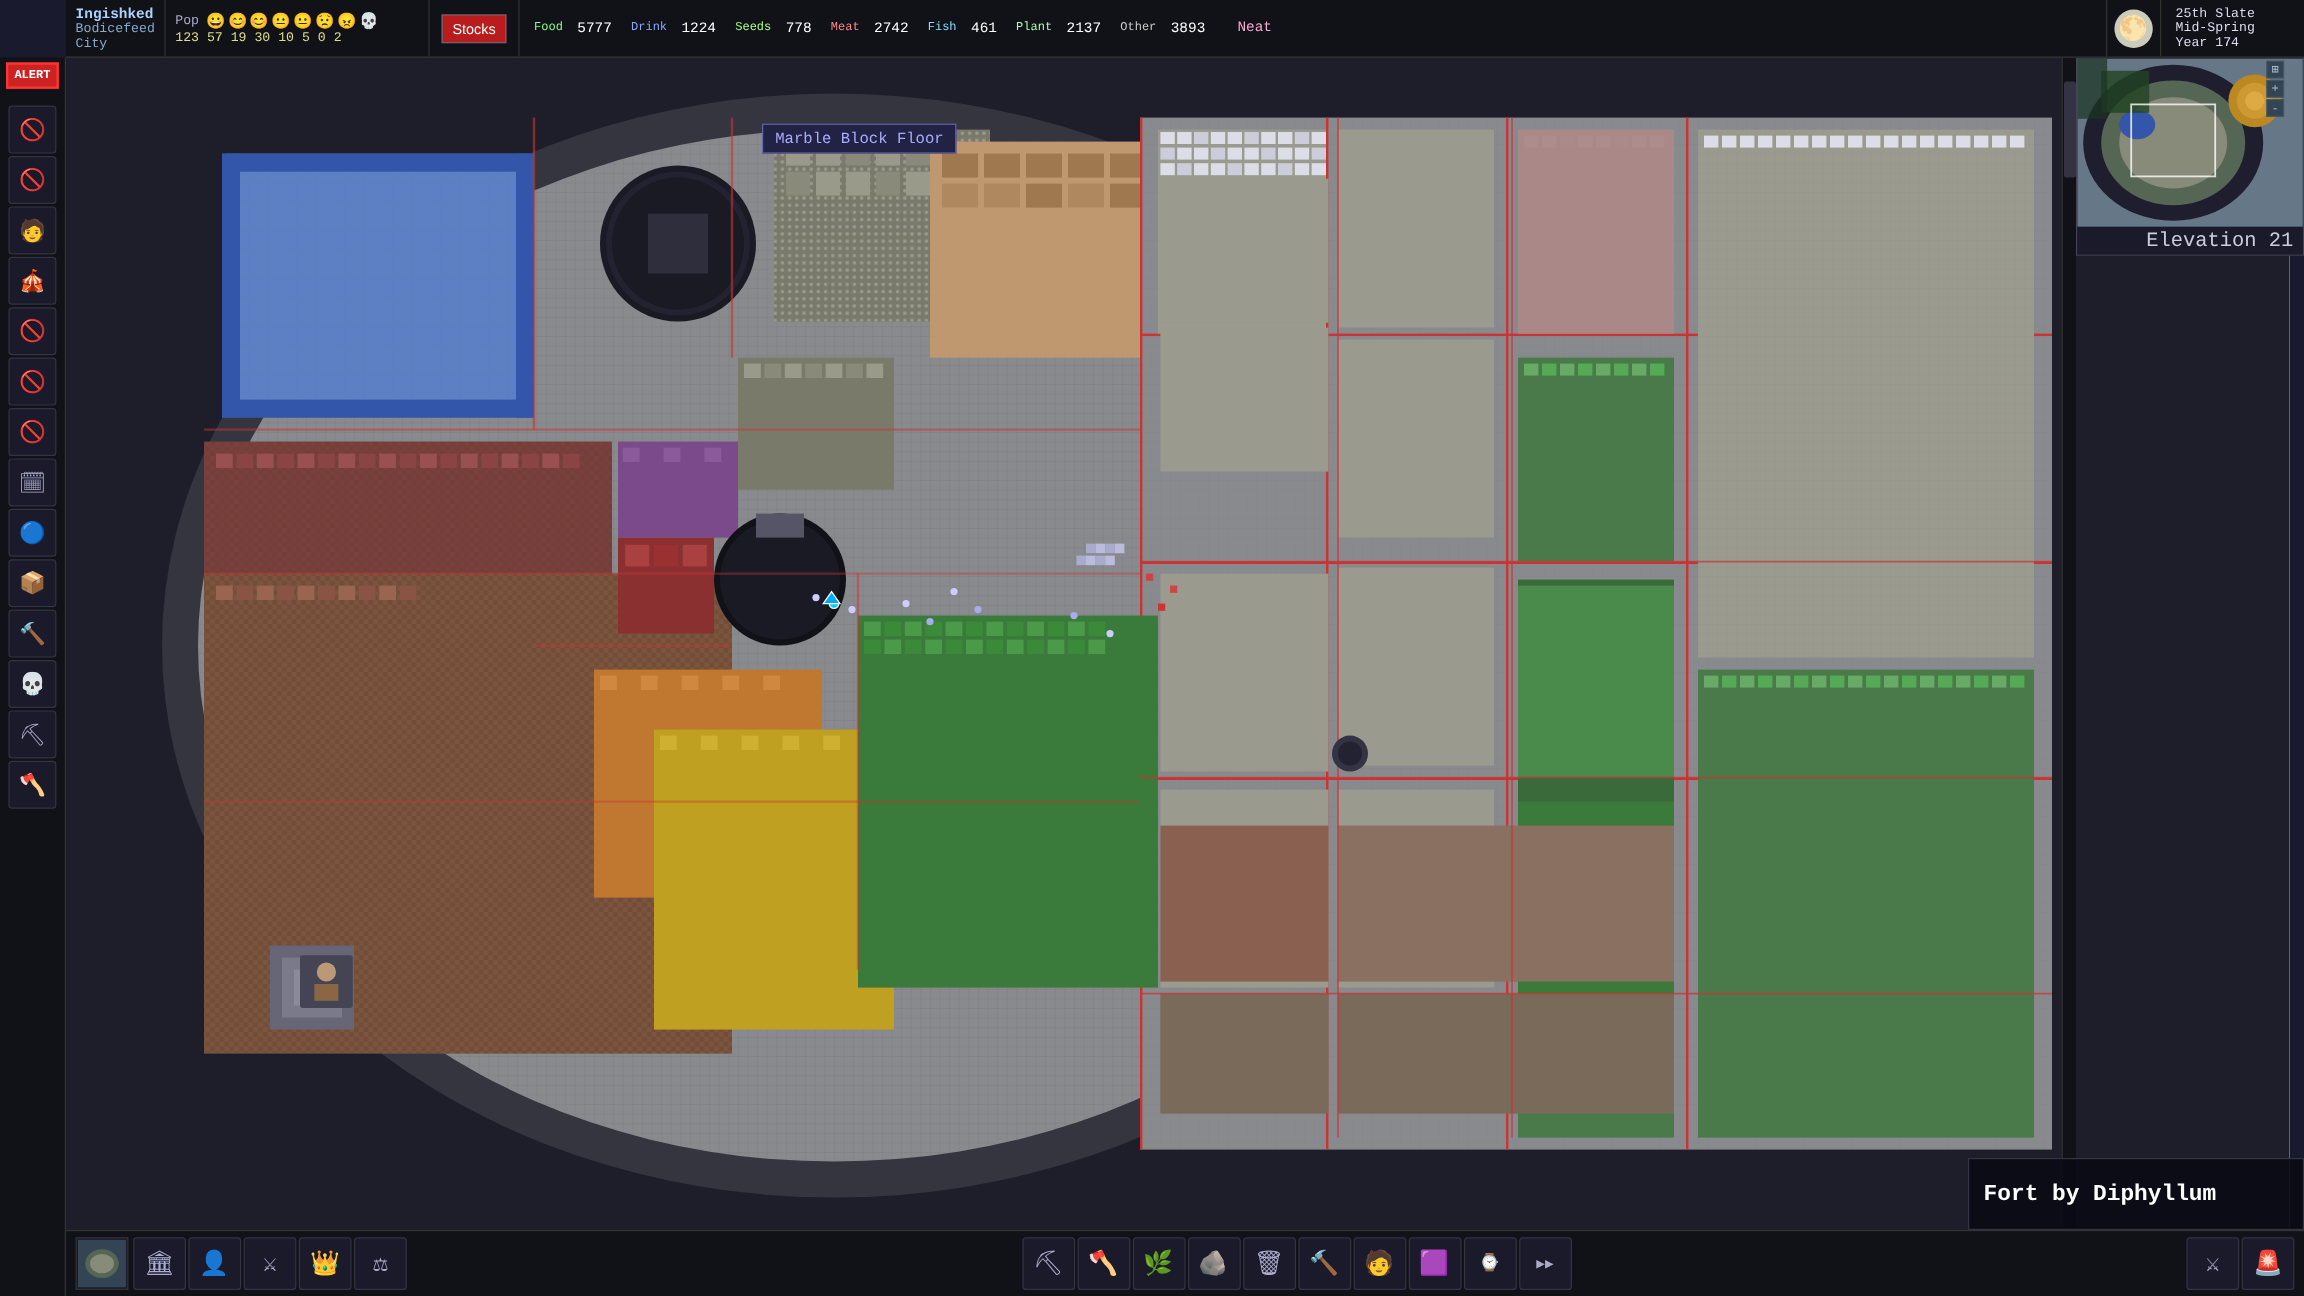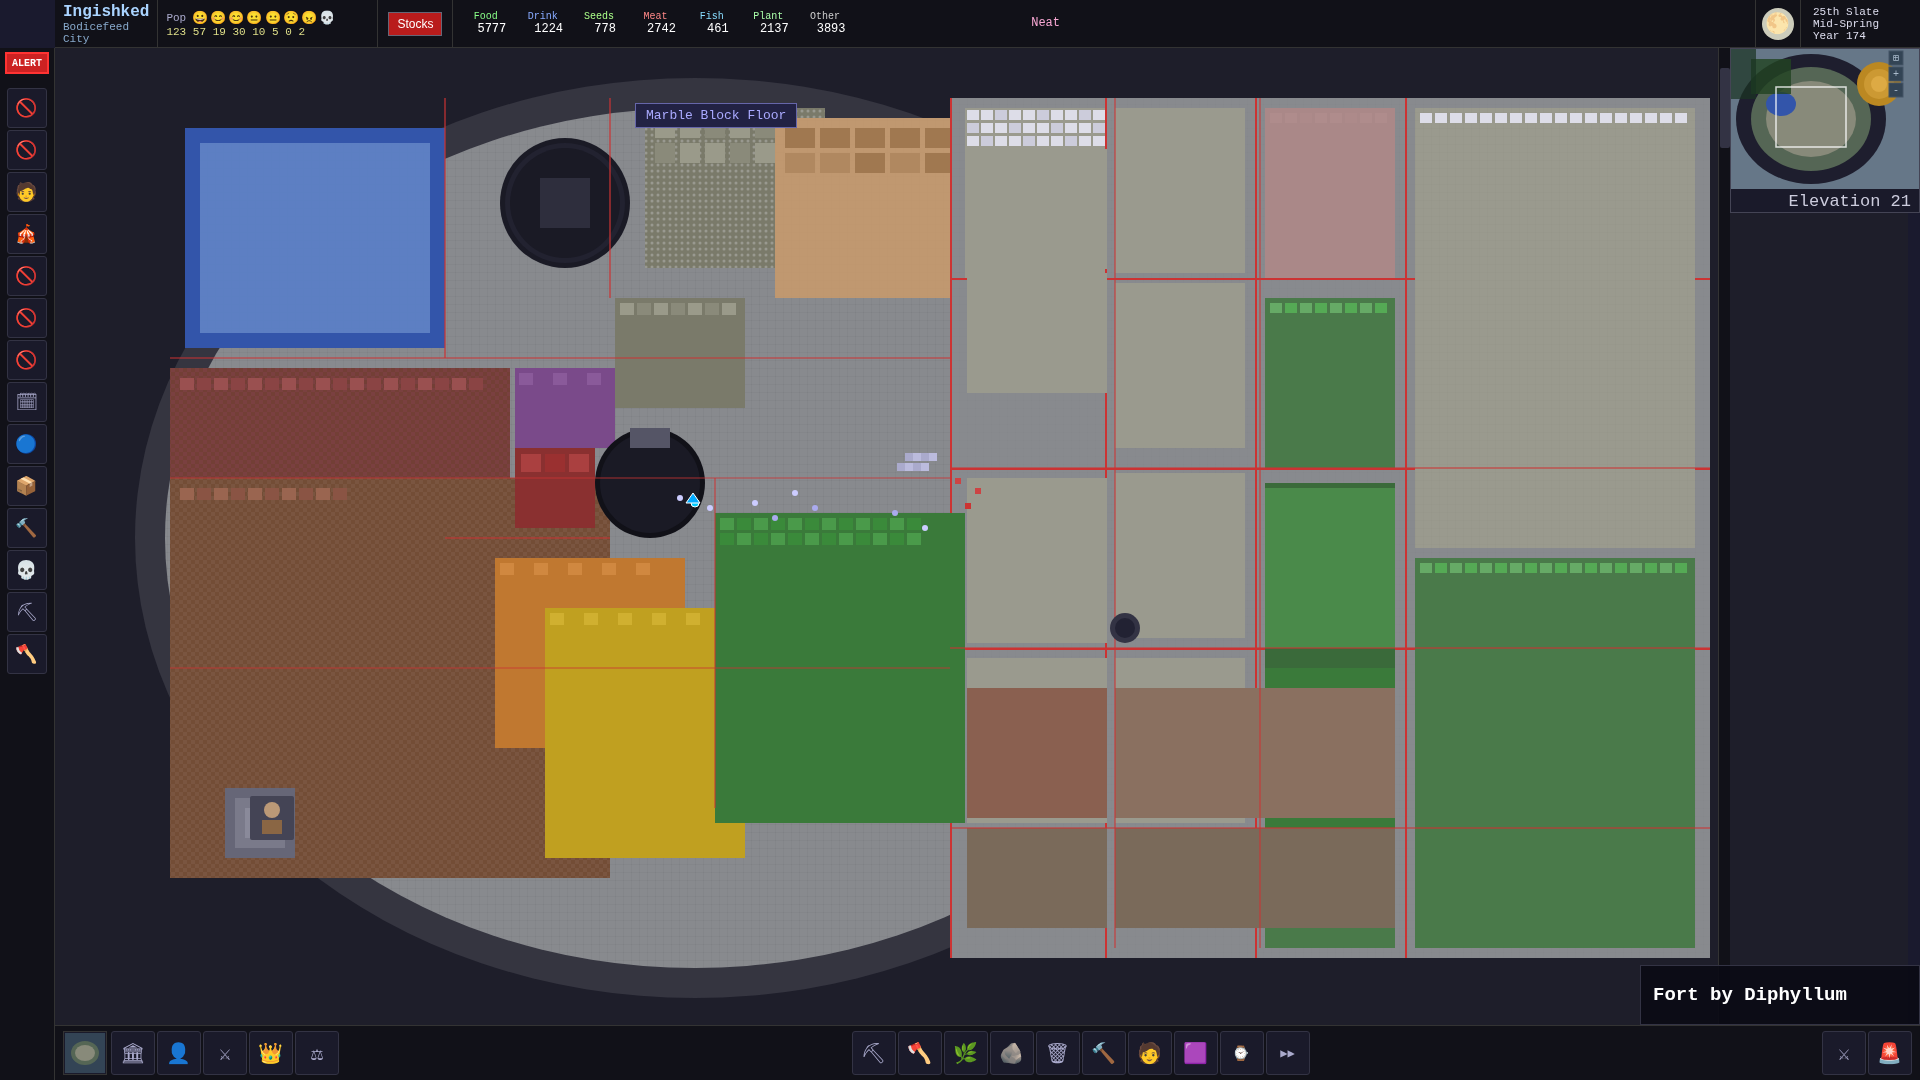--- a/index.html
+++ b/index.html
@@ -29,21 +29,21 @@
       flex-direction: column;
       justify-content: center;
       padding: 2px 8px;
       border-right: 1px solid #333;
       font-size: 11px;
       color: #ccc;
     }
 
     .top-bar-section .title {
       color: #aad4ff;
-      font-size: 16px;
+      font-size: 12px;
       font-weight: bold;
     }
 
     .top-bar-section .subtitle {
       color: #88aacc;
       font-size: 11px;
     }
 
     .pop-icons {
       display: flex;
@@ -67,21 +67,21 @@
     .resource-section {
       display: flex;
       align-items: center;
       gap: 16px;
       padding: 0 12px;
       flex: 1;
     }
 
     .resource-item {
       display: flex;
-      flex-direction: column;
+      flex-direction: row;
       align-items: center;
       min-width: 40px;
     }
 
     .resource-label {
       font-size: 10px;
       color: #aaaacc;
     }
 
     .resource-label.food { color: #88ff88; }

